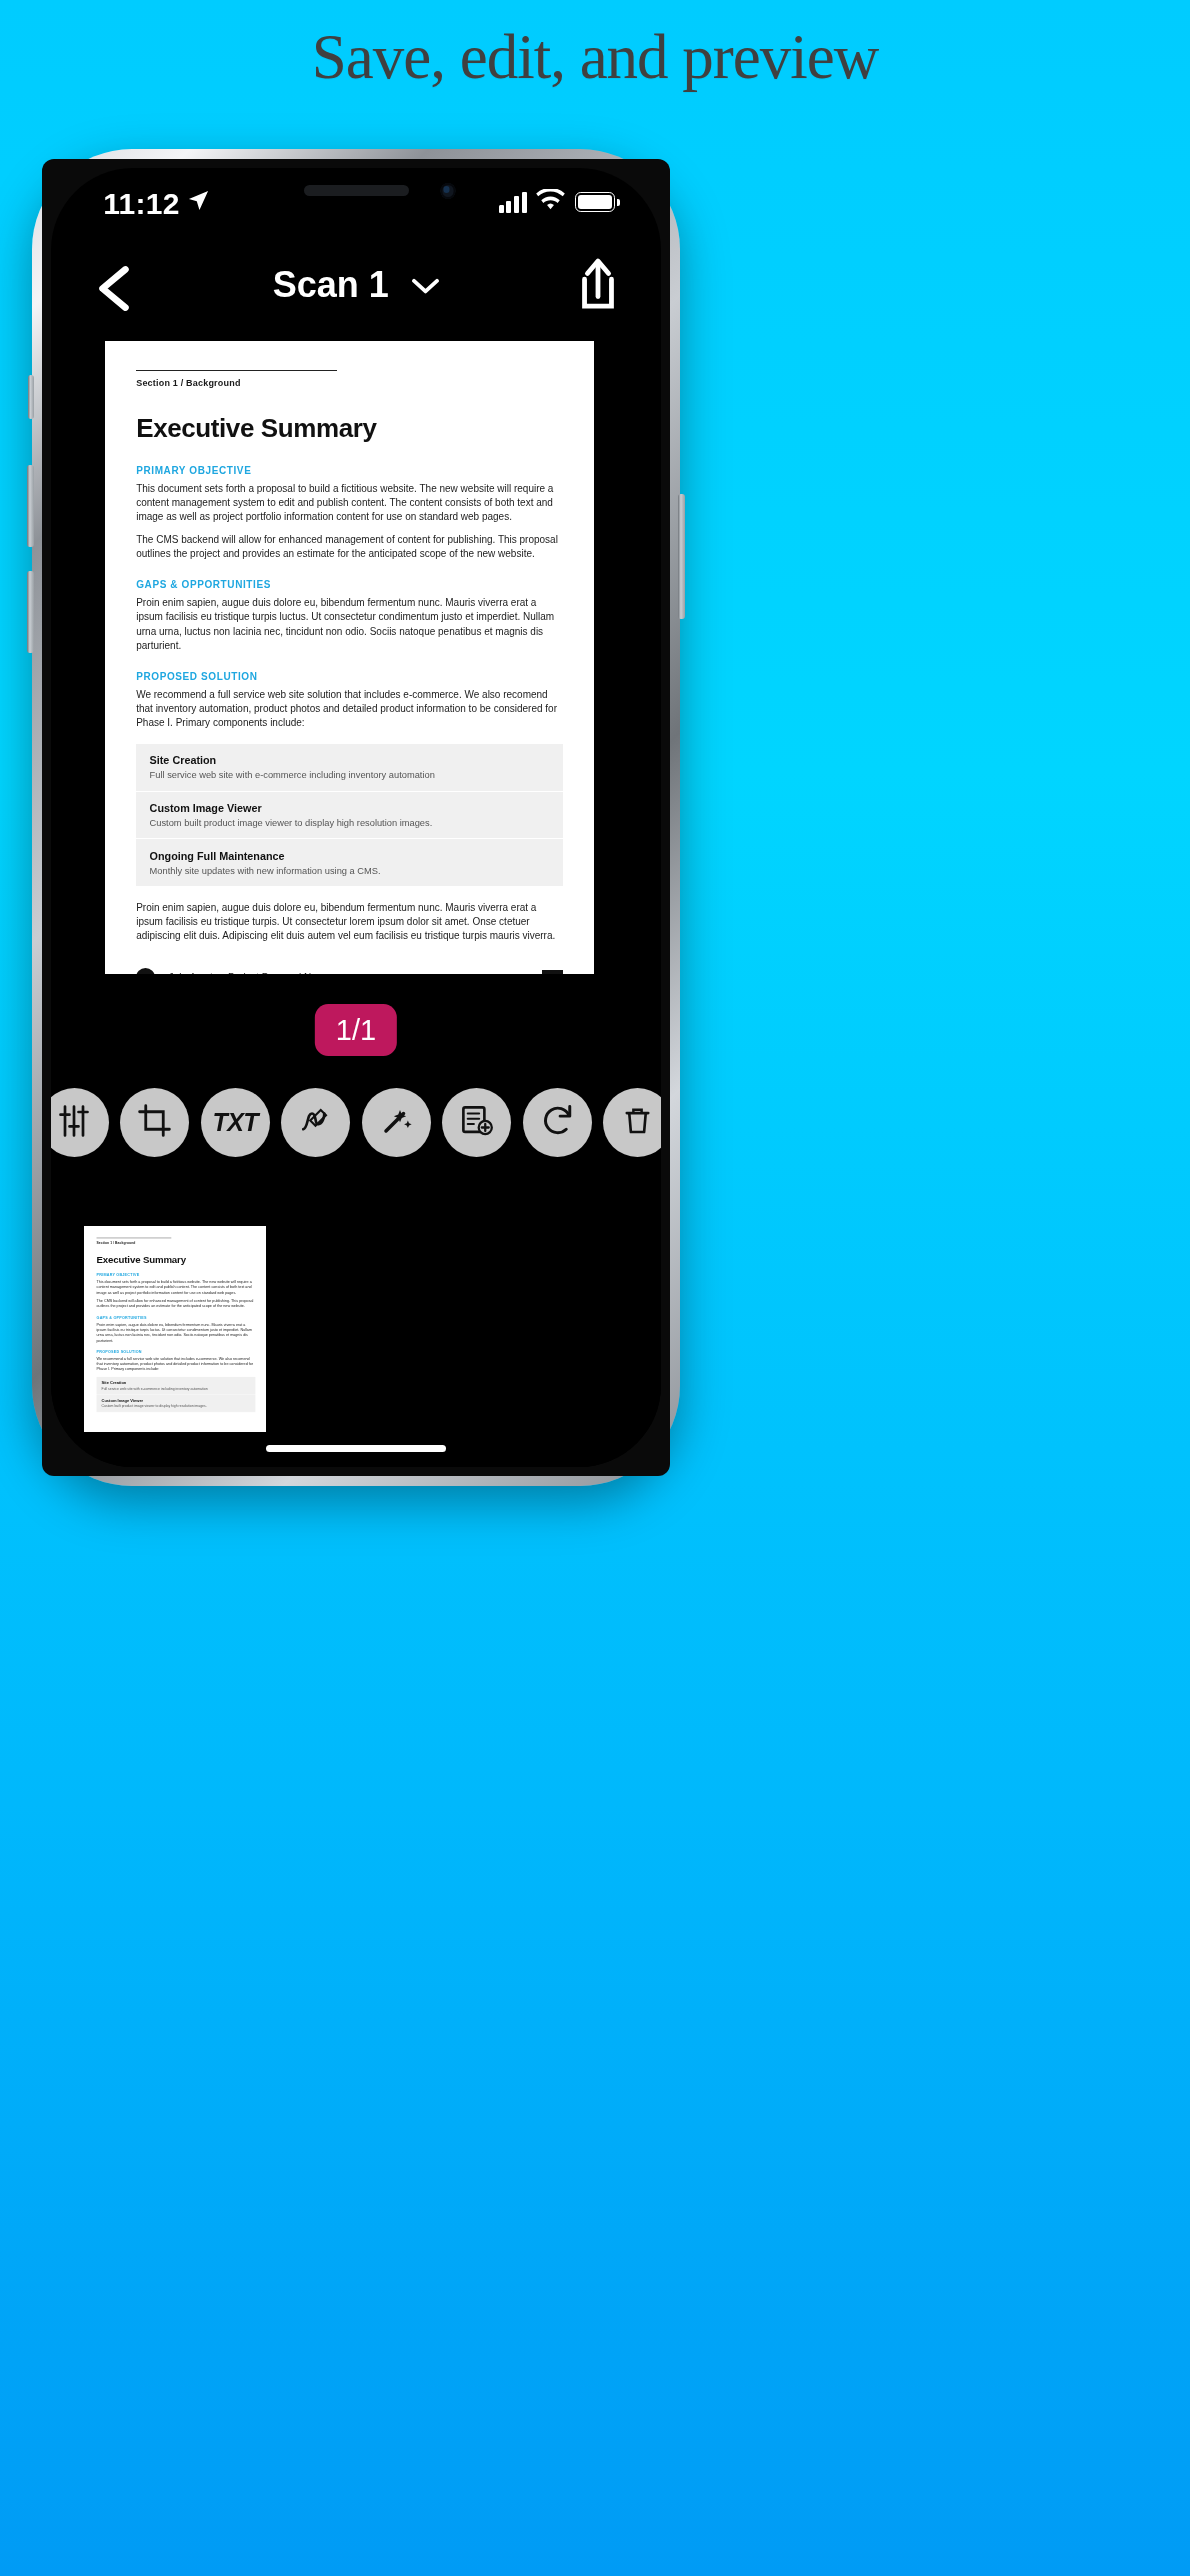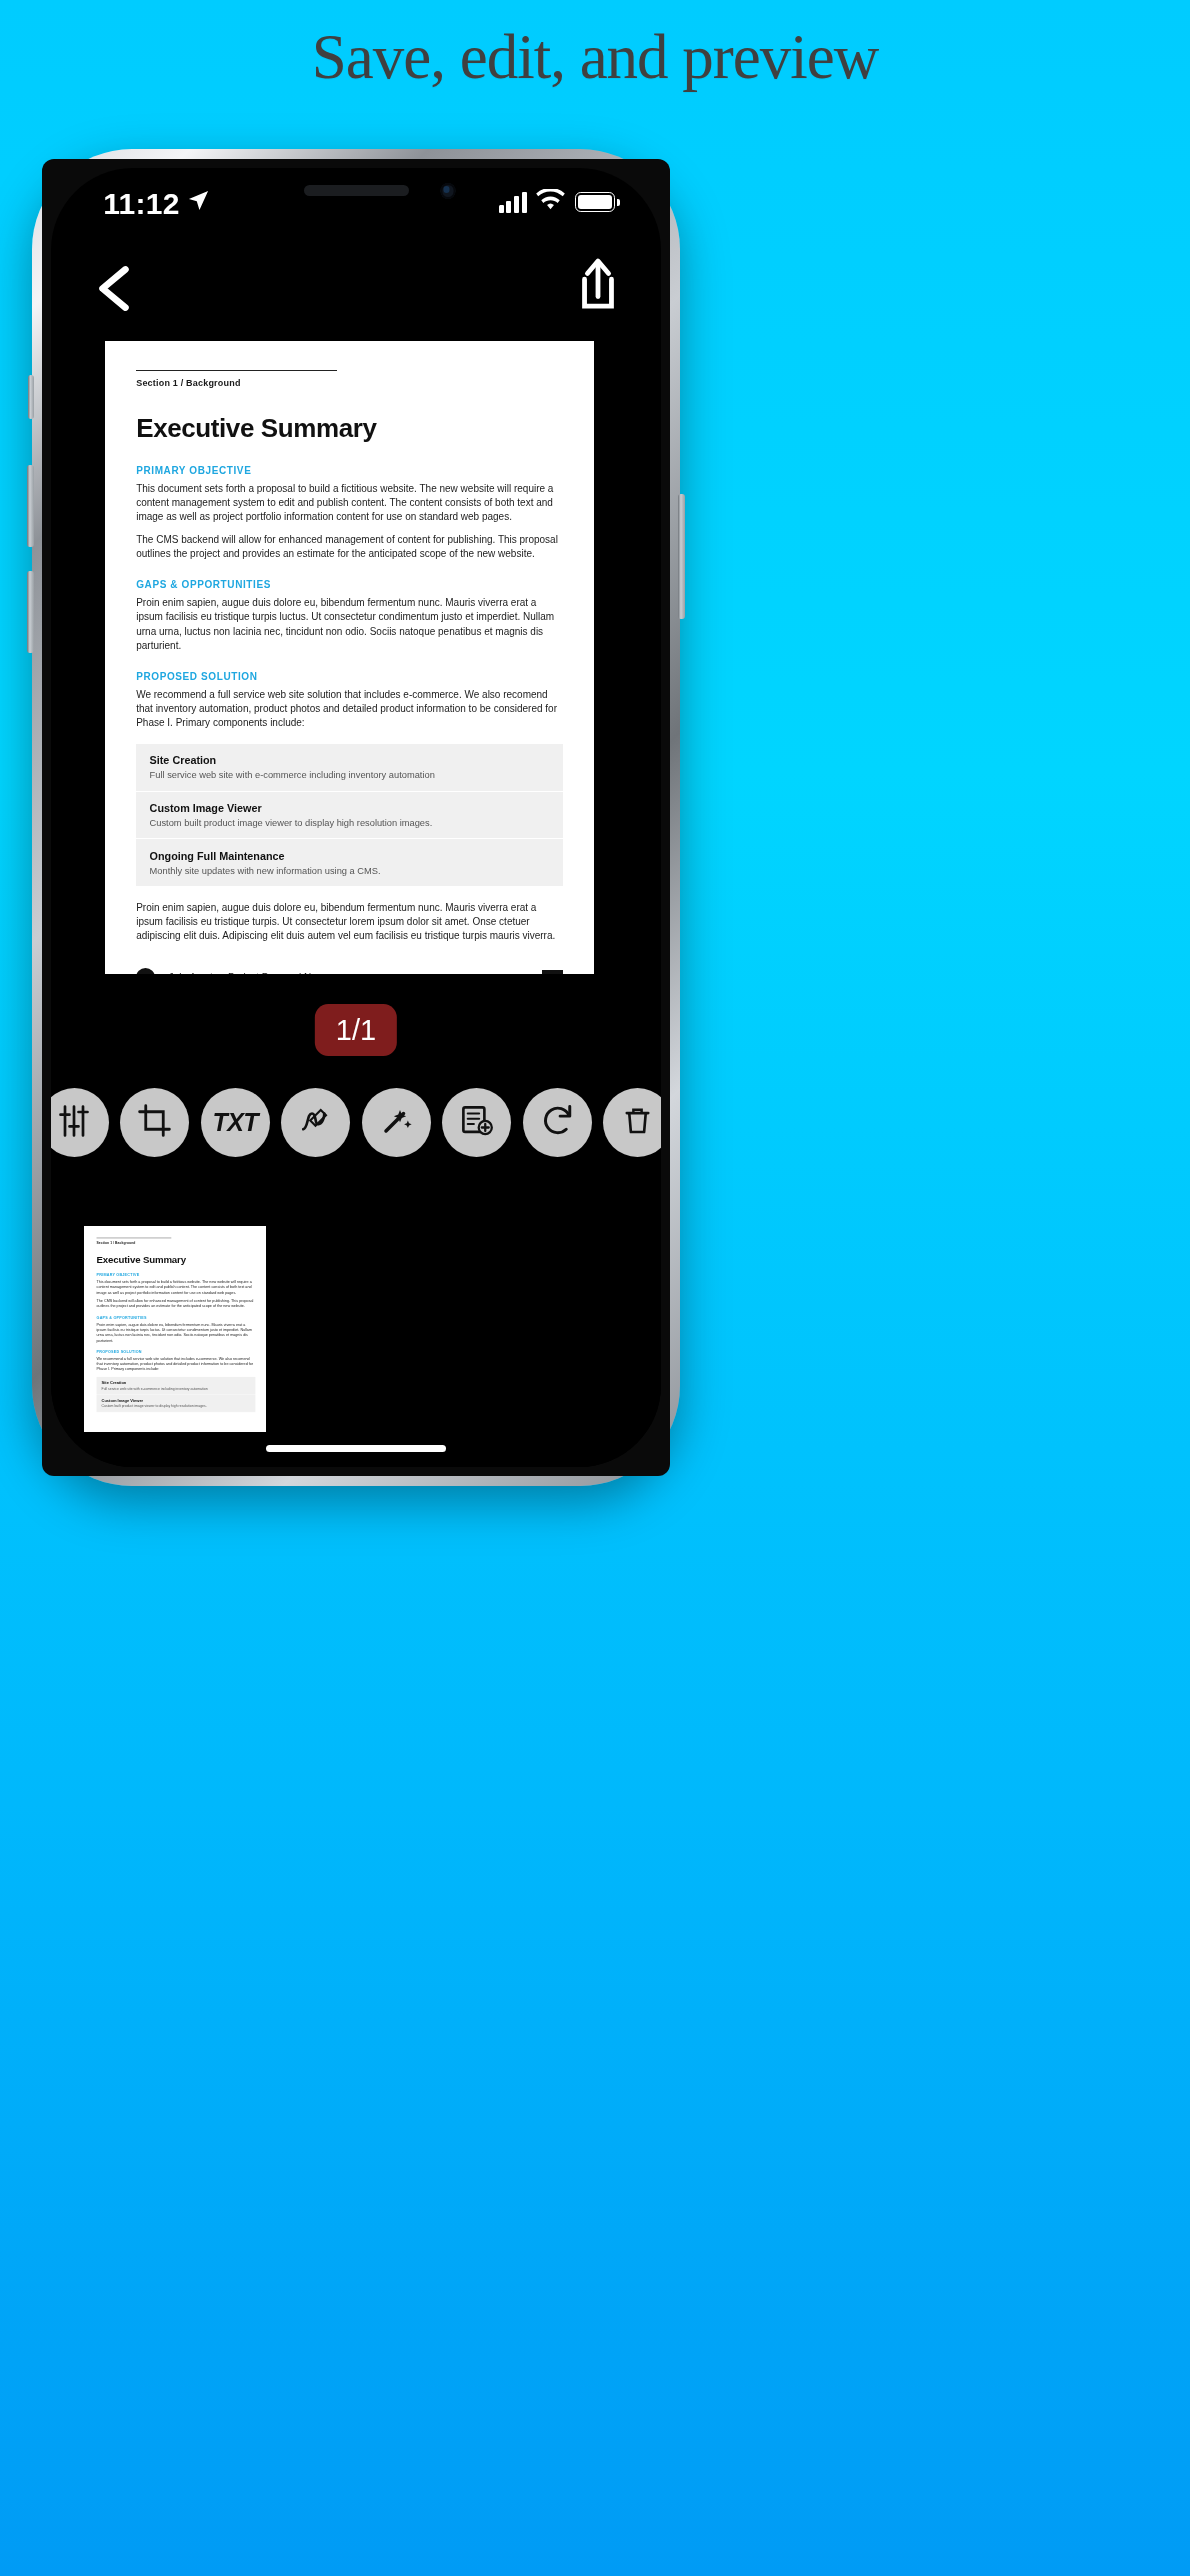--- a/index.html
+++ b/index.html
@@ -199,21 +199,21 @@
   .doc-foot .pg {
     margin-left: auto;
     background: #111; color: #fff; font-size: 8.6px; font-weight: 700;
     padding: 2.9px 5.8px;
   }
 
   
   .page-pill {
     position: absolute; left: 50%; transform: translateX(-50%);
     top: 836px;
-    background: #7f1d1d; color: #fff;
+    background: #be185d; color: #fff;
     font-size: 29px; font-weight: 500;
     padding: 9.6px 21px; border-radius: 13.4px;
     z-index: 20;
   }
 
   
   .toolrow {
     position: absolute; left: 0; top: 920px; width: 100%;
     display: flex; justify-content: center; align-items: center;
     gap: 11.5px; z-index: 20;
@@ -292,20 +292,28 @@
             </span>
         </div>
       </div>
 
       <div class="navbar">
         <span class="nav-back">
           <svg viewBox="0 0 56 64" width="54" height="61">
               <path d="M40 12L16 32l24 20" fill="none" stroke="#fff" stroke-width="7" stroke-linecap="round" stroke-linejoin="round"></path>
             </svg>
         </span>
+        <div class="nav-title">
+          <span>Scan 1</span>
+          <span class="chev">
+            <svg viewBox="0 0 28 16" width="27" height="15.3">
+                <path d="M2 3l12 11L26 3" fill="none" stroke="#fff" stroke-width="4" stroke-linecap="round" stroke-linejoin="round"></path>
+              </svg>
+          </span>
+        </div>
         <span class="nav-share">
           <svg viewBox="0 0 52 60" width="50" height="58">
             <path d="M12 24v28h28V24" fill="none" stroke="#fff" stroke-width="5" stroke-linecap="round"></path>
             <path d="M26 42V6" fill="none" stroke="#fff" stroke-width="5" stroke-linecap="round"></path>
             <path d="M15 18L26 5l11 13" fill="none" stroke="#fff" stroke-width="5" stroke-linecap="round" stroke-linejoin="round"></path>
           </svg>
         </span>
       </div>
 
       <div class="doc">

